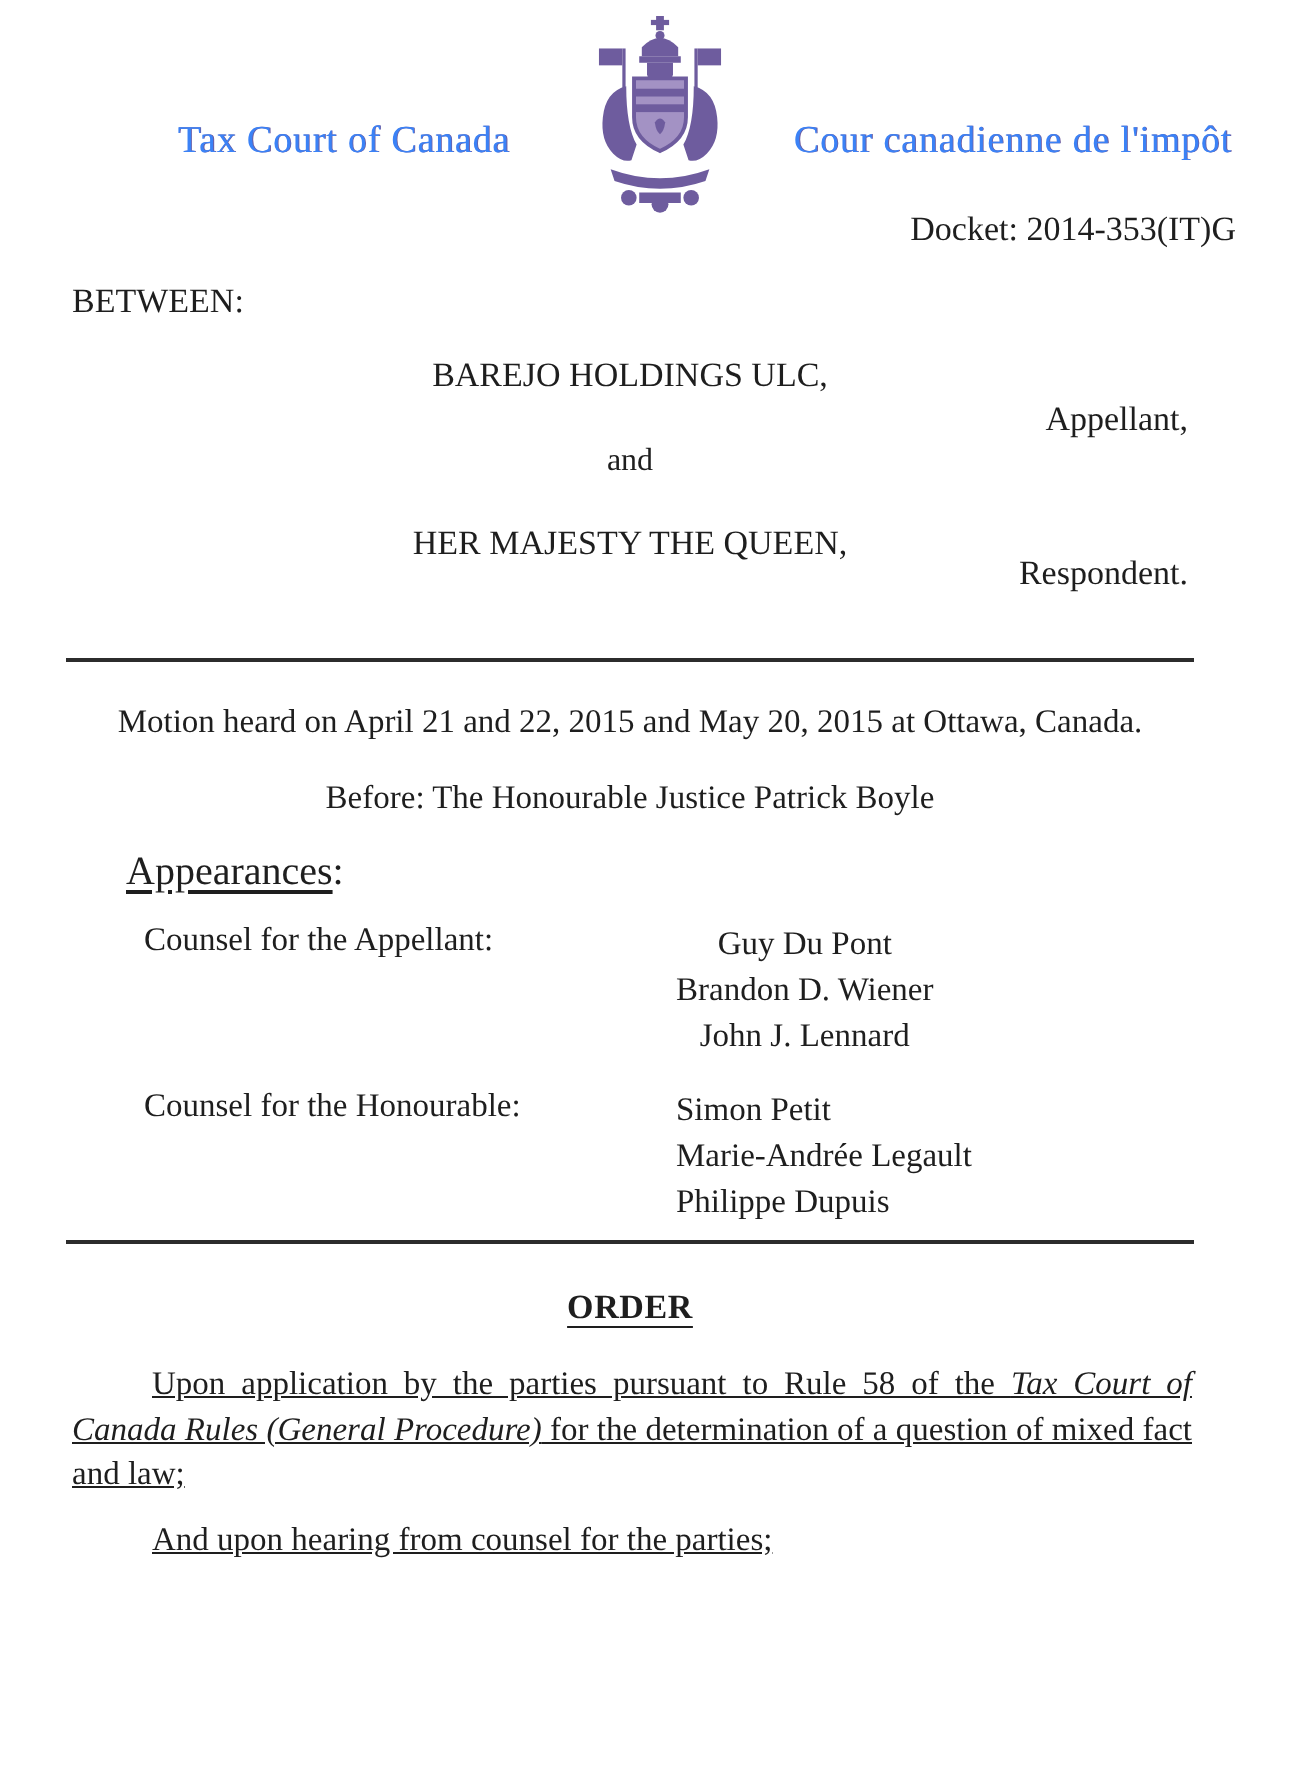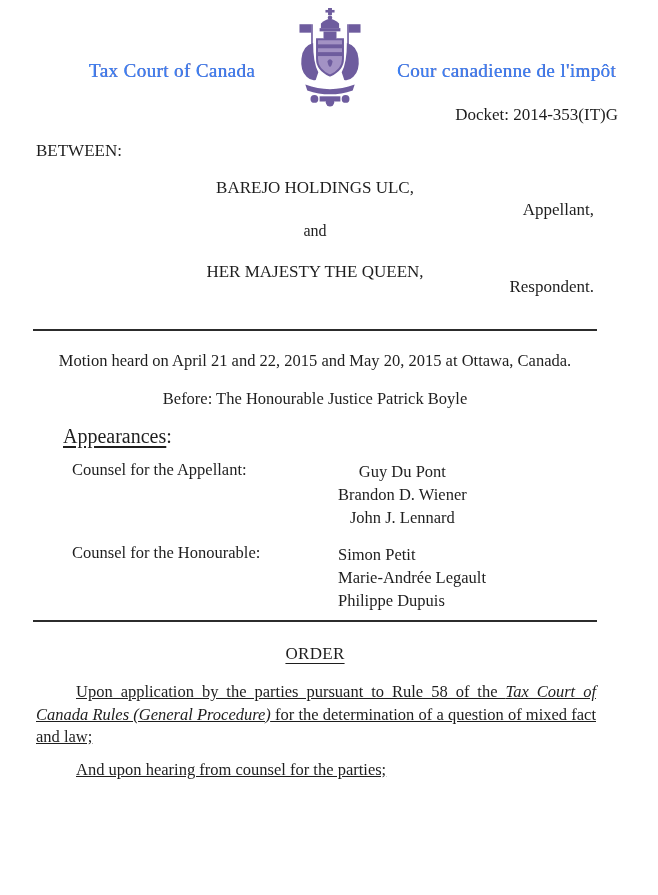--- a/index.html
+++ b/index.html
@@ -79,21 +79,21 @@
   .before-line { top: 389px; font-size: 16.5px; }
   .appearances { position: absolute; left: 63px; top: 425px; font-size: 20px; }
   .appearances .u { text-decoration: underline; text-underline-offset: 3px; }
   .counsel-label { position: absolute; left: 72px; font-size: 16.5px; }
   .counsel-names { position: absolute; left: 294px; font-size: 16.5px; line-height: 23px; margin-left: 44px; }
   .counsel-1 { top: 460px; text-align: center; }
   .counsel-2 { top: 543px; }
   
   .order-heading {
     top: 644px;
-    font-weight: 400;
+    font-weight: 700;
     letter-spacing: 0.3px;
   }
   .order-heading .u { text-decoration: underline; text-underline-offset: 4px; }
   .para {
     position: absolute;
     left: 36px;
     width: 560px;
     margin: 0;
     font-size: 16.5px;
     line-height: 22.5px;

